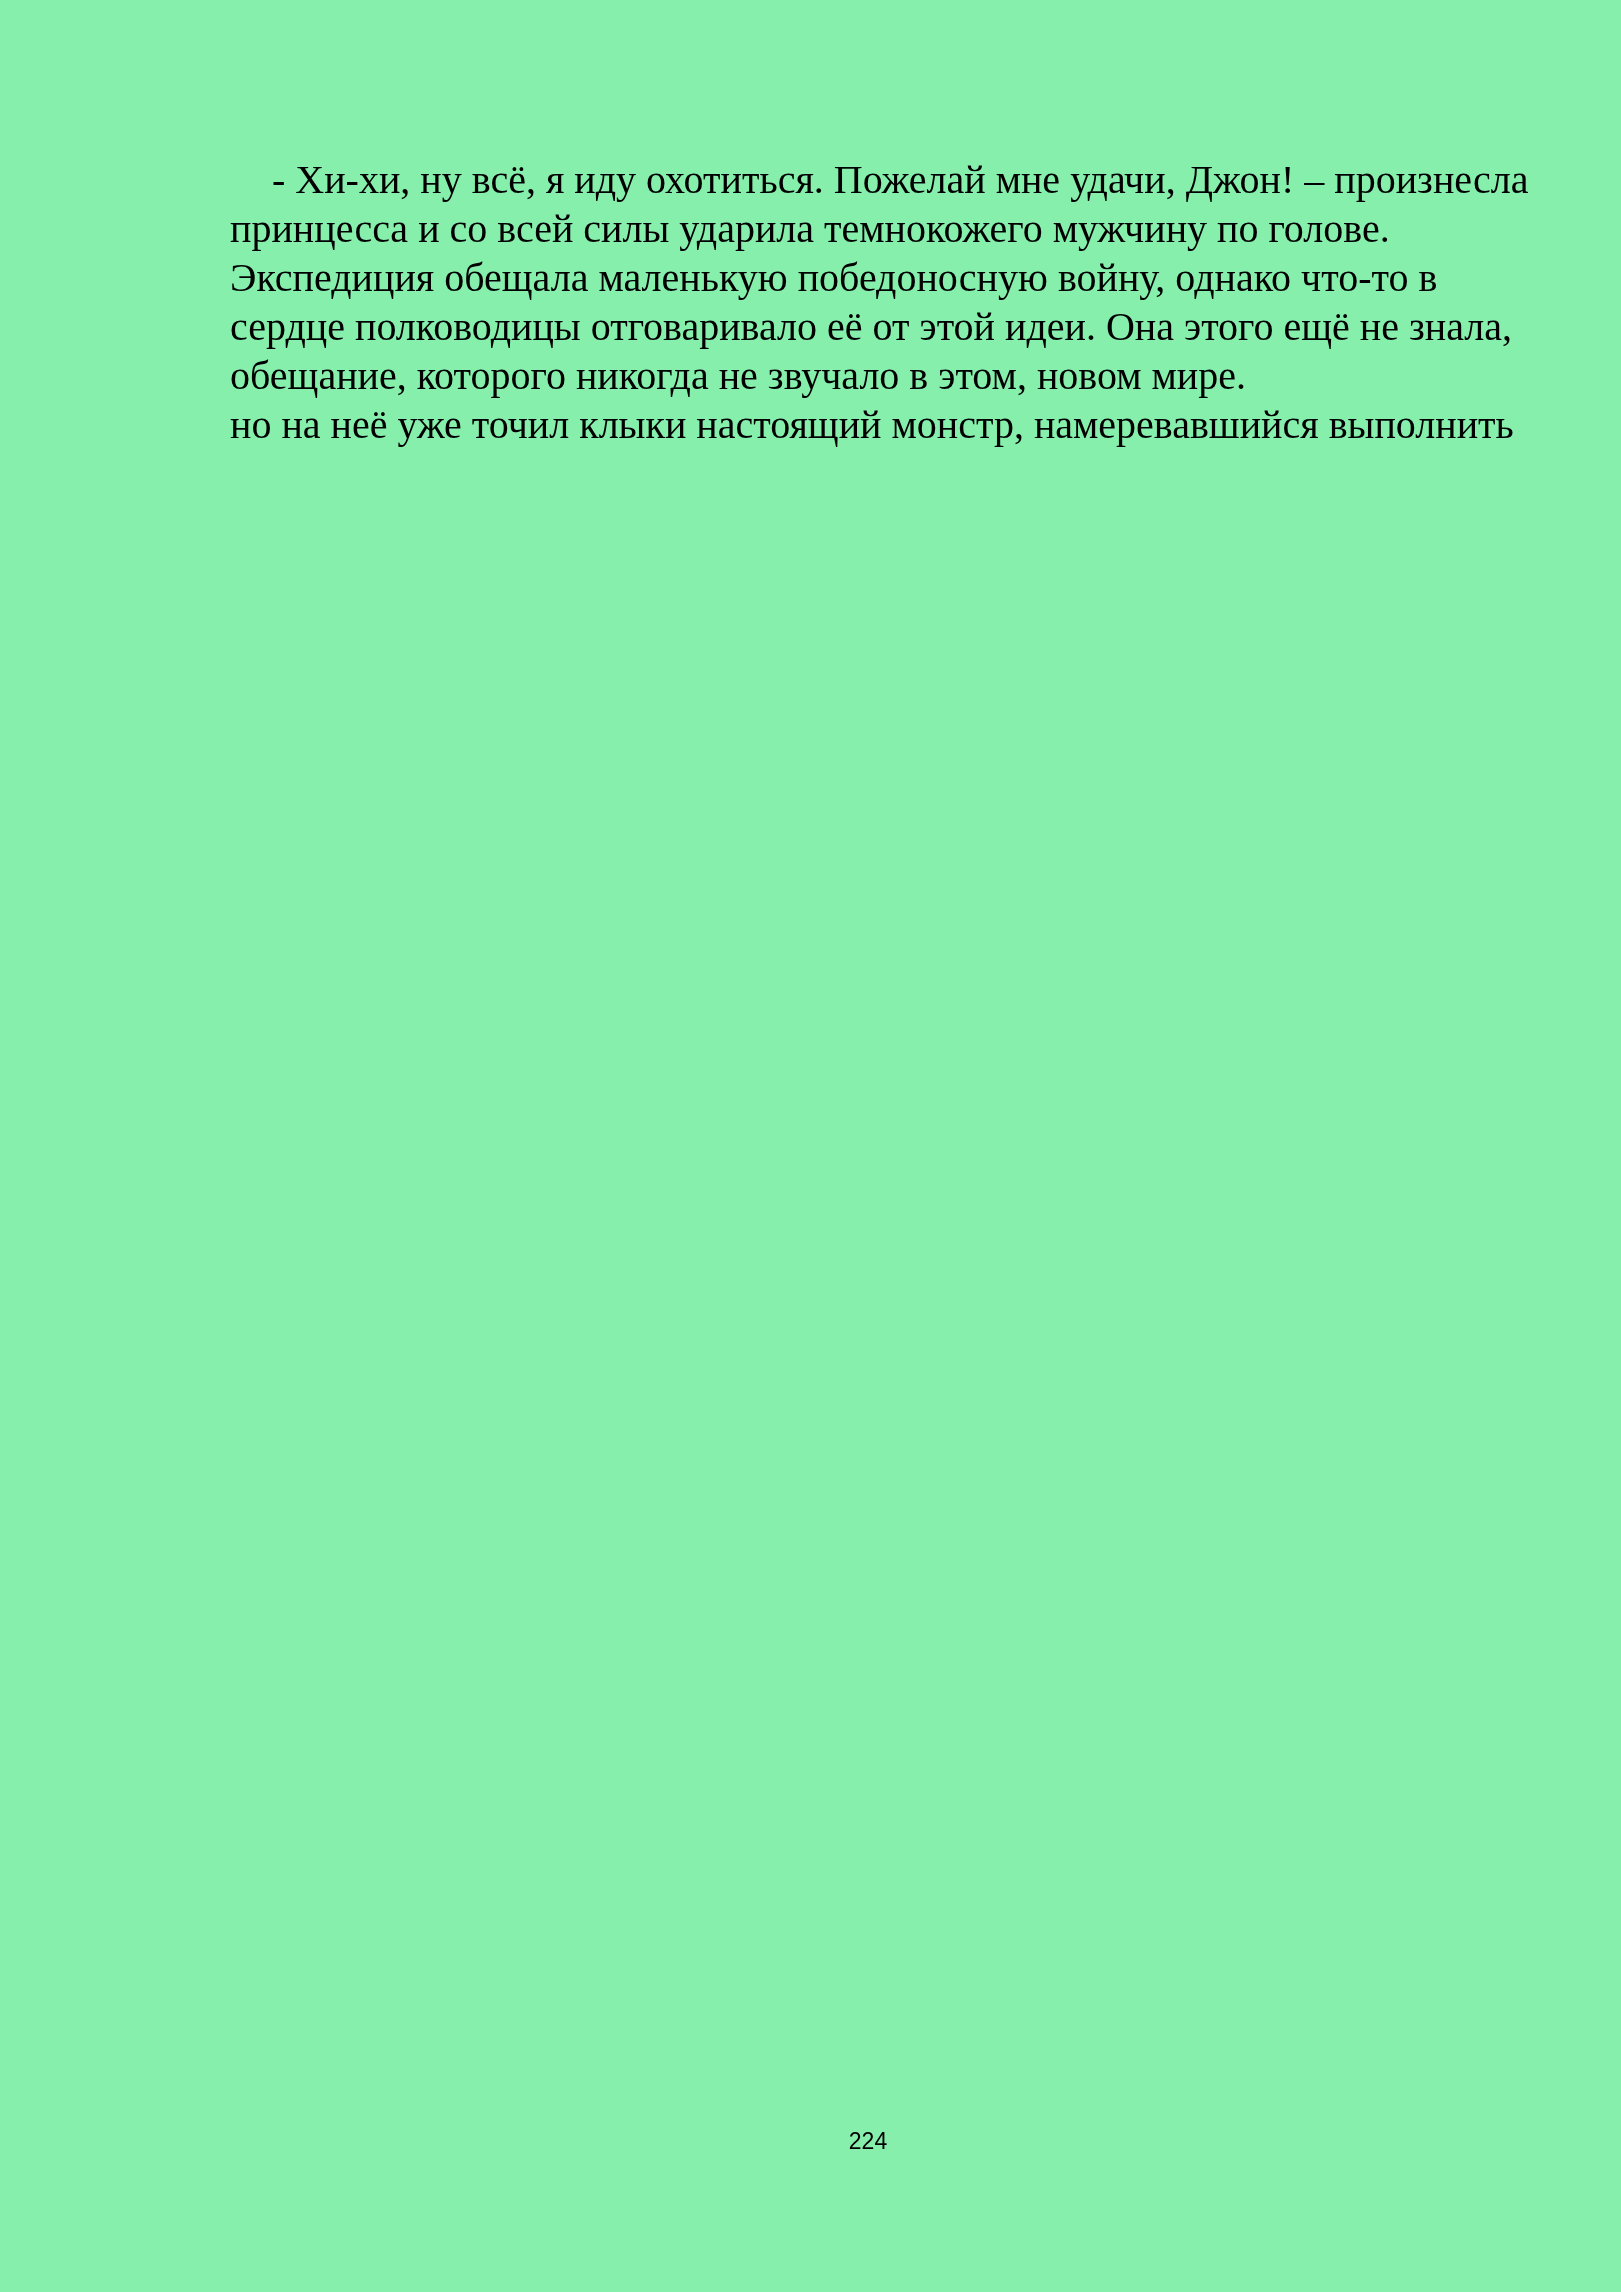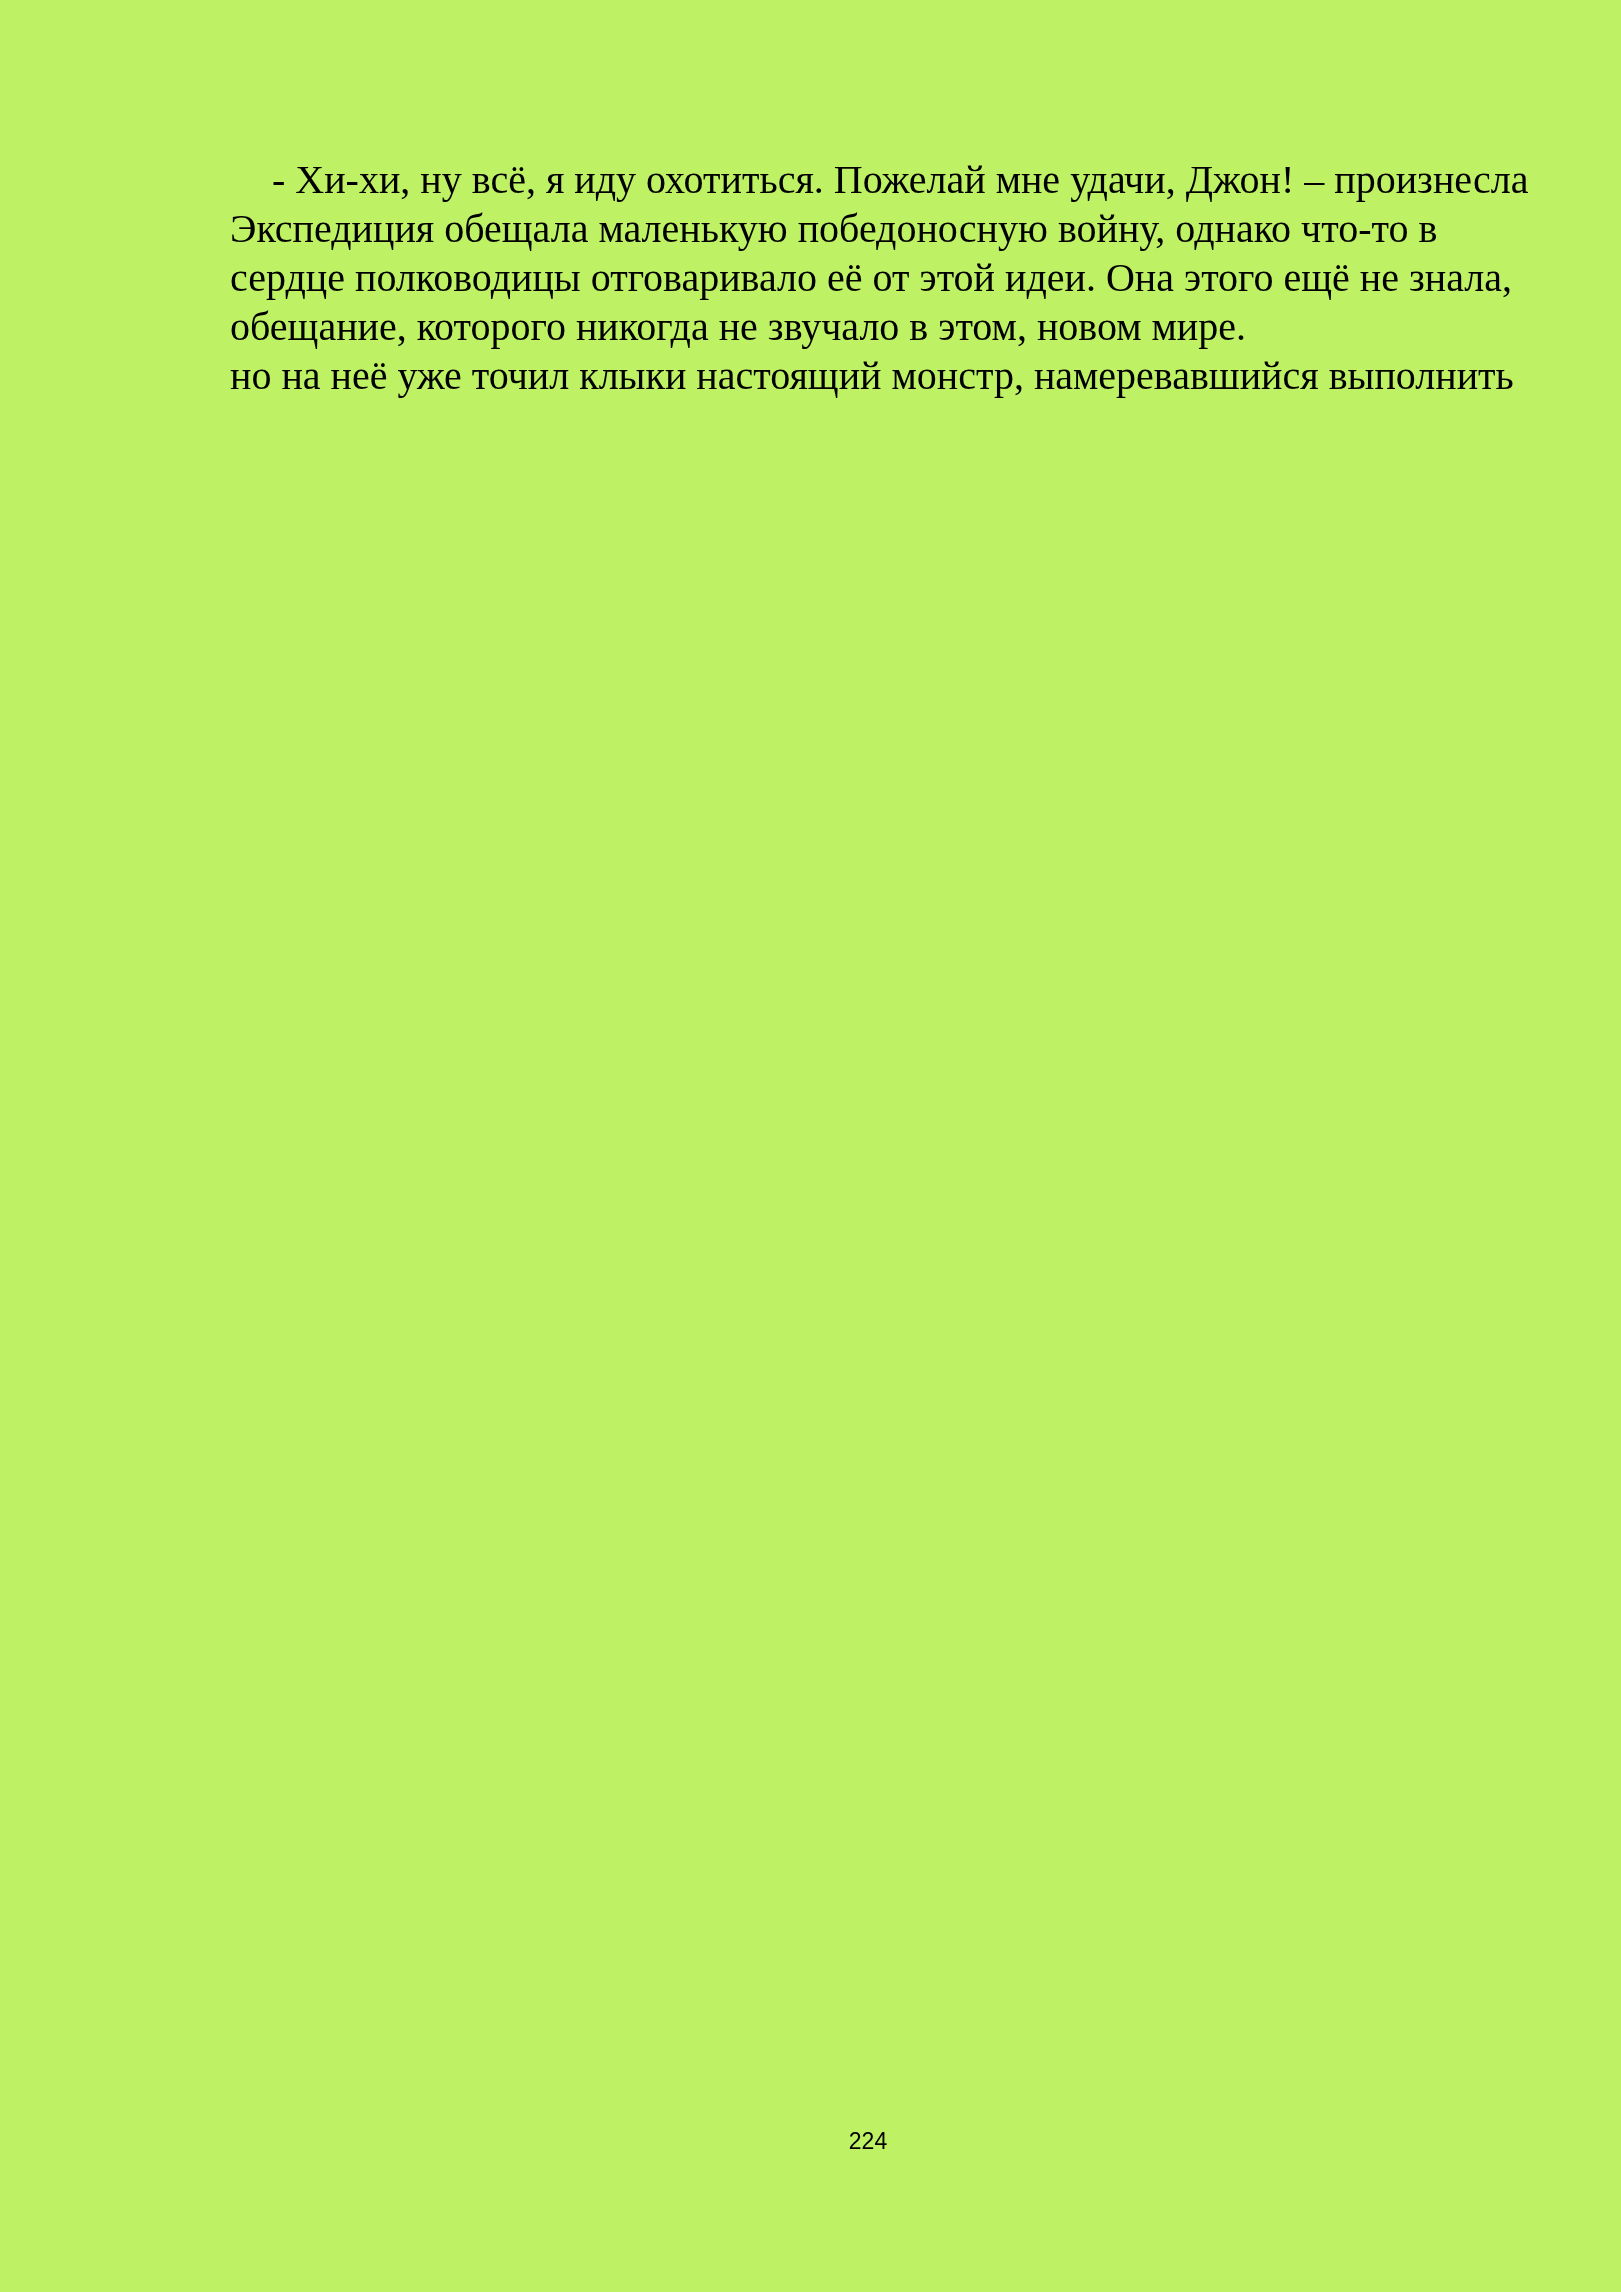--- a/index.html
+++ b/index.html
@@ -6,21 +6,21 @@
     margin: 0;
     padding: 0;
   }
   body {
     background: #ffffff;
   }
   .page {
     position: relative;
     width: 1621px;
     height: 2293px;
-    background: #bef264;
+    background: #86efac;
     overflow: hidden;
   }
   .text-block {
     position: absolute;
     left: 230px;
     top: 155px;
     width: 1284px;
     font-family: "Liberation Serif", "DejaVu Serif", serif;
     font-size: 40px;
     line-height: 49px;
@@ -43,20 +43,21 @@
     color: #000000;
   }
 </style>
 </head>
 <body>
 
 <div class="page">
 
   <div class="text-block">
     <div class="text-line first-line">- Хи-хи, ну всё, я иду охотиться. Пожелай мне удачи, Джон! – произнесла</div>
+    <div class="text-line">принцесса и со всей силы ударила темнокожего мужчину по голове.</div>
     <div class="text-line">Экспедиция обещала маленькую победоносную войну, однако что-то в</div>
     <div class="text-line">сердце полководицы отговаривало её от этой идеи. Она этого ещё не знала,</div>
     <div class="text-line">обещание, которого никогда не звучало в этом, новом мире.</div>
     <div class="text-line">но на неё уже точил клыки настоящий монстр, намеревавшийся выполнить</div>
   </div>
 
   <div class="footer">224</div>
 
 </div>
 

